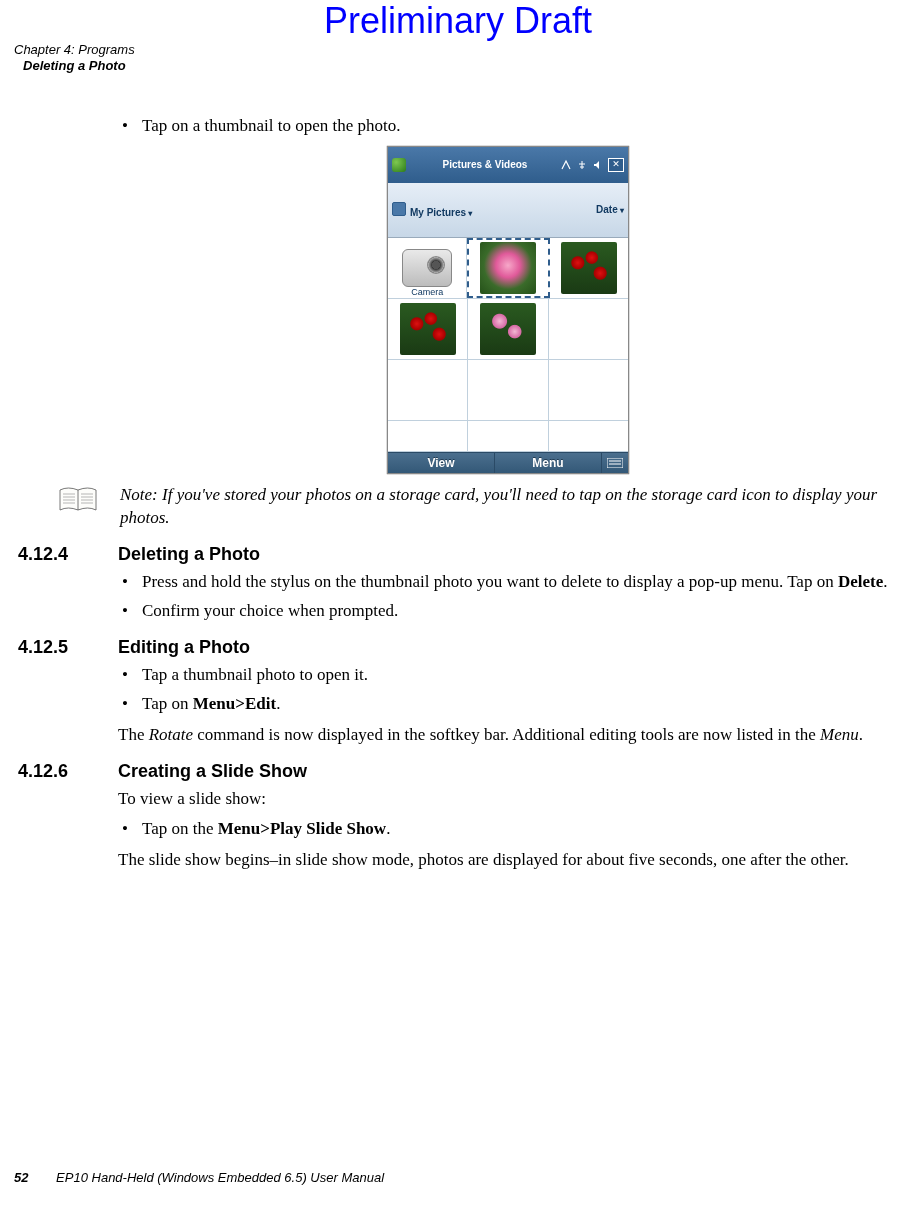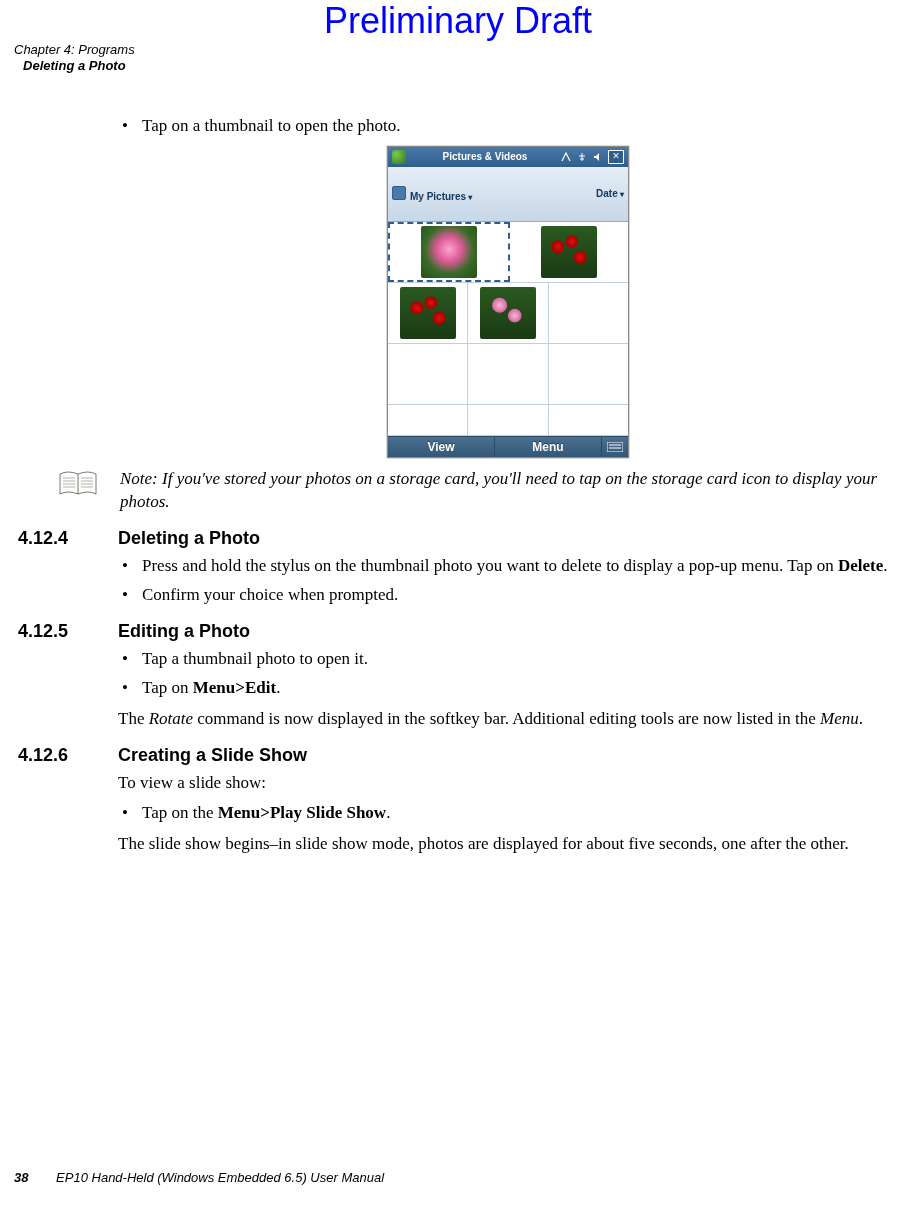--- a/index.html
+++ b/index.html
@@ -69,21 +69,21 @@
     background: #fff;
     box-shadow: 0 0 1px #333;
     font-family: Tahoma, Verdana, sans-serif;
     font-size: 10px;
   }
   .wm-titlebar {
     background: linear-gradient(#4a78a8, #2f5d8c);
     color: #fff;
     display: flex;
     align-items: center;
-    padding: 2px 4px;
+    padding: 10px 4px;
     height: 16px;
   }
   .wm-start {
     width: 14px; height: 14px;
     border-radius: 3px;
     background: radial-gradient(circle at 30% 30%, #7ec850, #2a7a1a);
     margin-right: 4px;
     flex-shrink: 0;
   }
   .wm-title { flex: 1; font-weight: bold; }
@@ -286,20 +286,24 @@
           </span>
           <span class="wm-close">✕</span>
         </span>
       </div>
       <div class="wm-subbar">
         <span><span class="sd-icon"></span><span class="arrow">My Pictures</span></span>
         <span class="arrow">Date</span>
       </div>
       <div class="wm-grid">
         <div class="wm-row">
+          <div class="wm-cell">
+            <div class="thumb-camera"></div>
+            <div class="caption">Camera</div>
+          </div>
           <div class="wm-cell selected">
             <div class="thumb-flower-pink"></div>
           </div>
           <div class="wm-cell">
             <div class="thumb-flowers-red"></div>
           </div>
         </div>
         <div class="wm-row">
           <div class="wm-cell">
             <div class="thumb-flowers-red"></div>
@@ -385,15 +389,15 @@
   <ul class="bullets">
     <li>
       <span>Tap on the </span><span class="bold">Menu&gt;Play Slide Show</span><span>.</span>
     </li>
   </ul>
   <div class="para">The slide show begins–in slide show mode, photos are displayed for about five seconds, one after the other.</div>
 
 </div>
 
 <div class="footer">
-  <span class="page-num">38</span>
+  <span class="page-num">52</span>
   <span>EP10 Hand-Held (Windows Embedded 6.5) User Manual</span>
 </div>
 
 </body></html>

